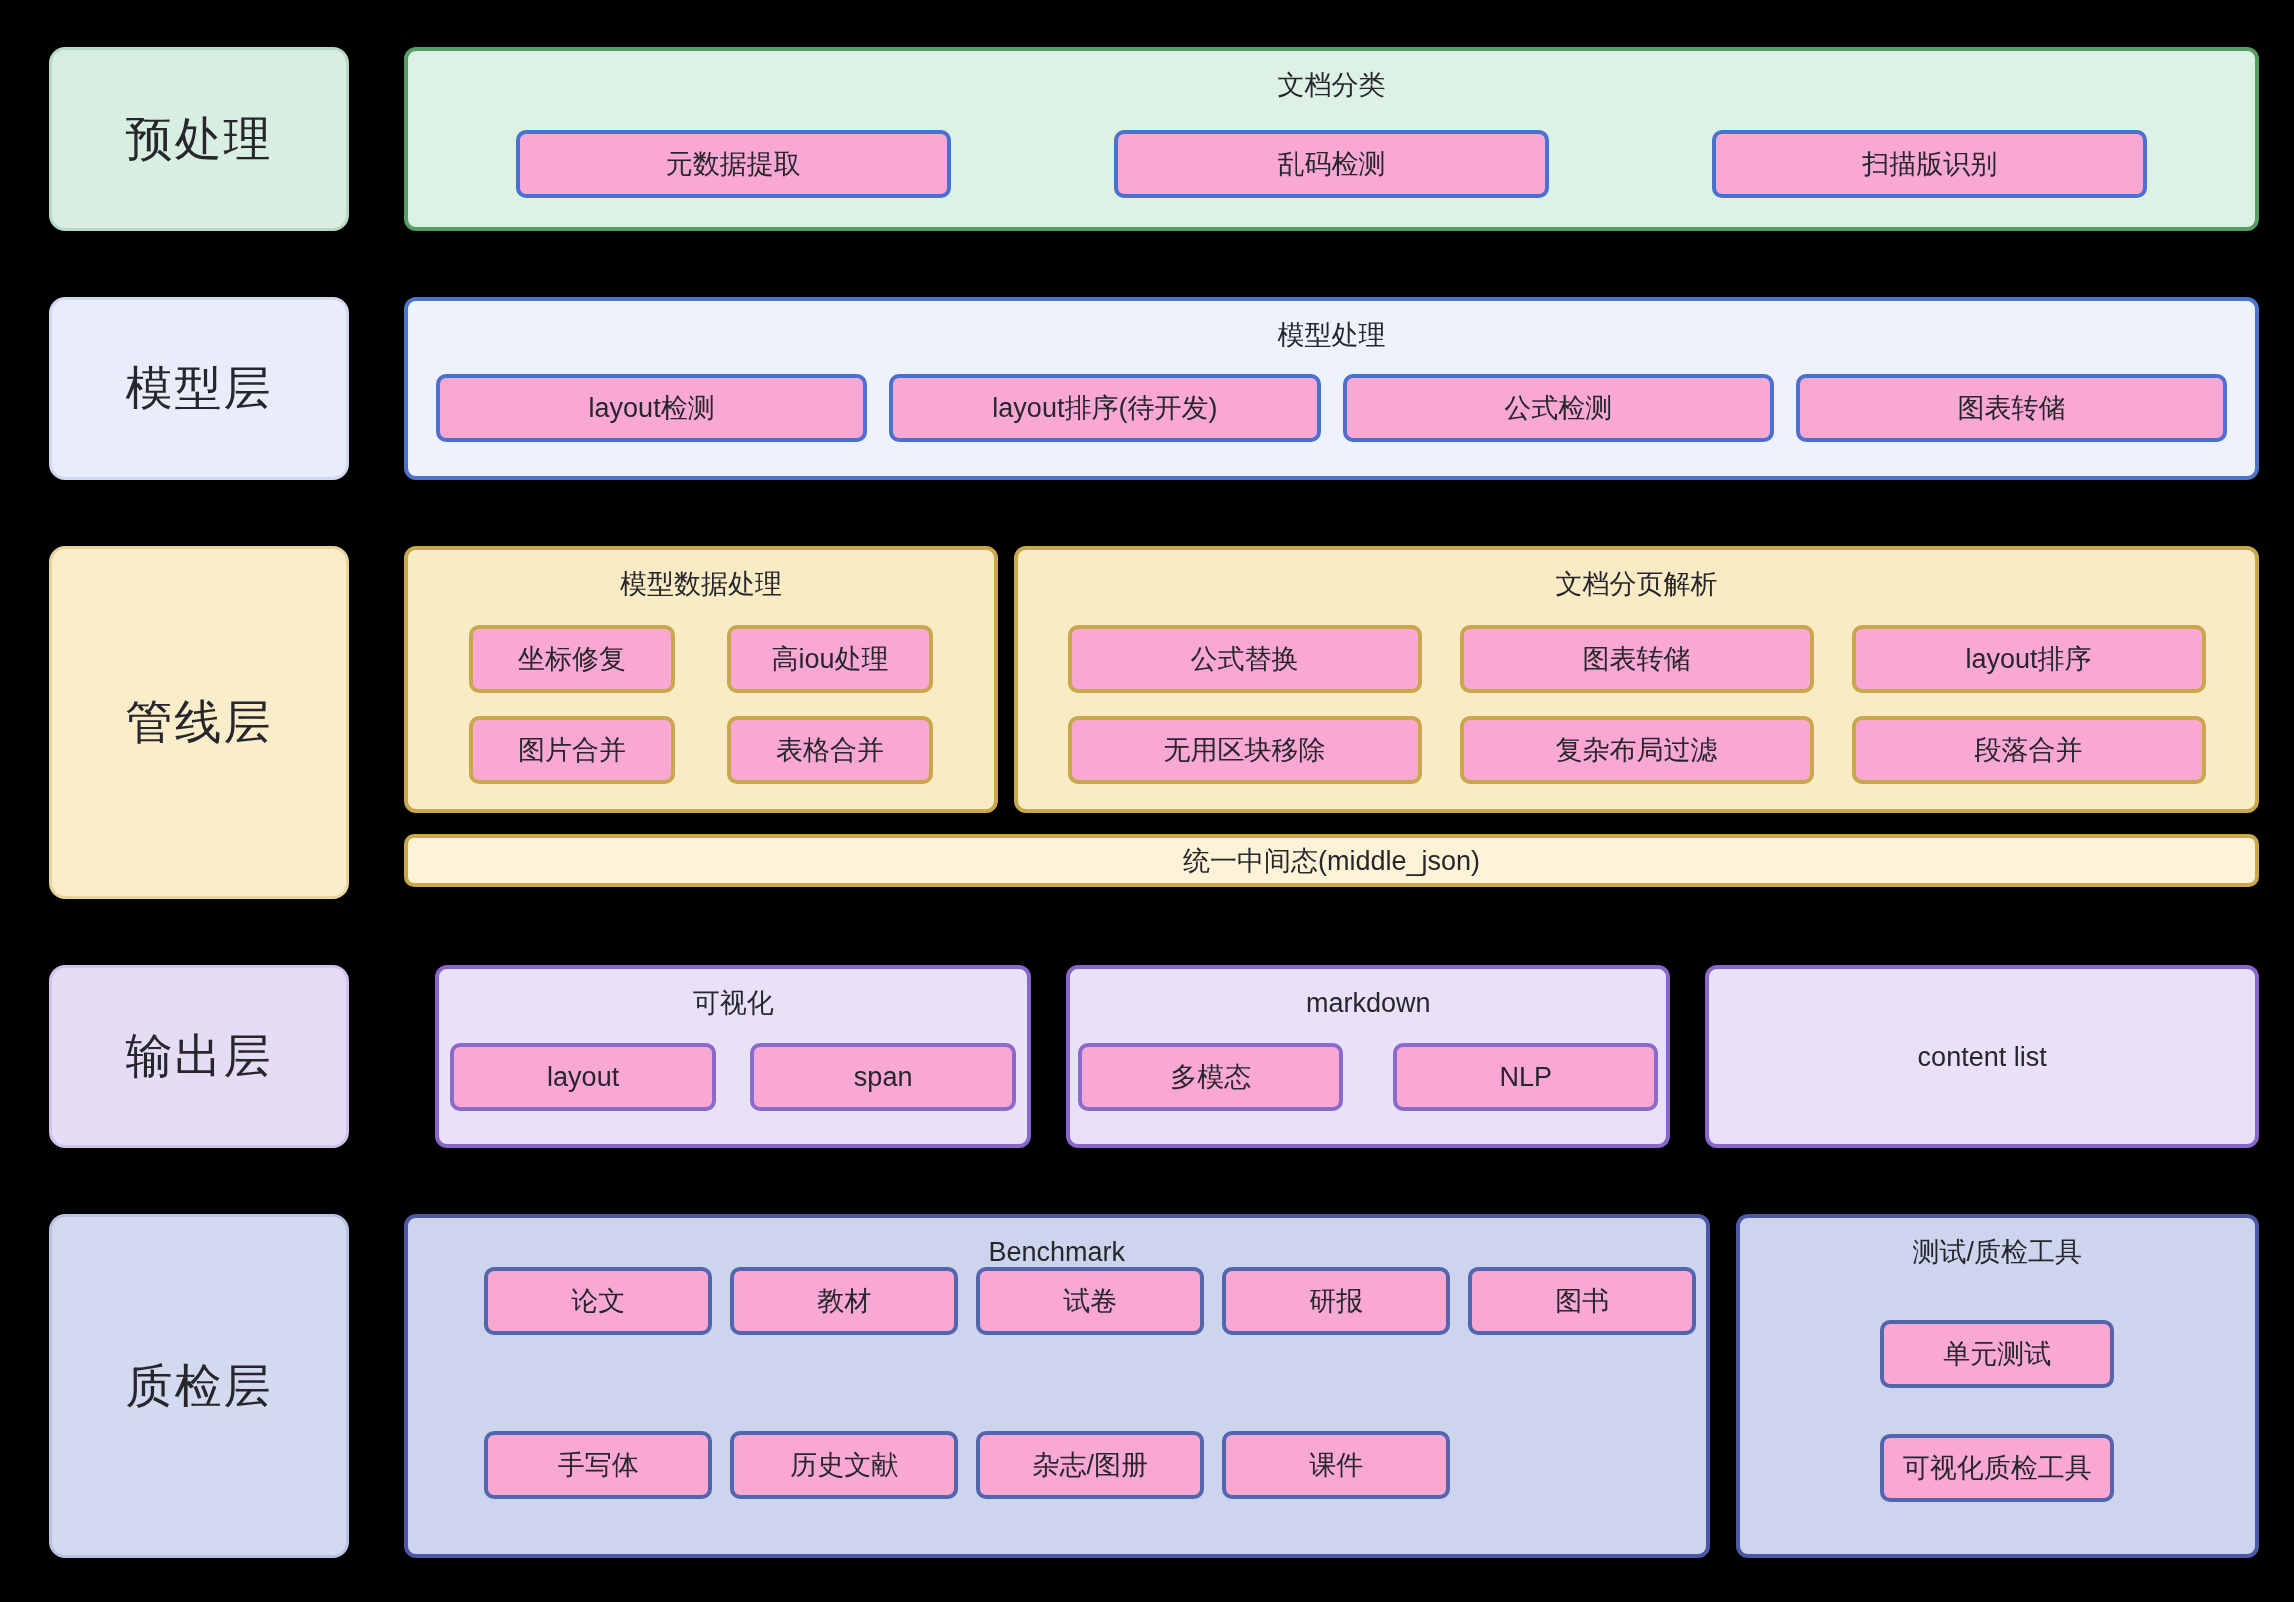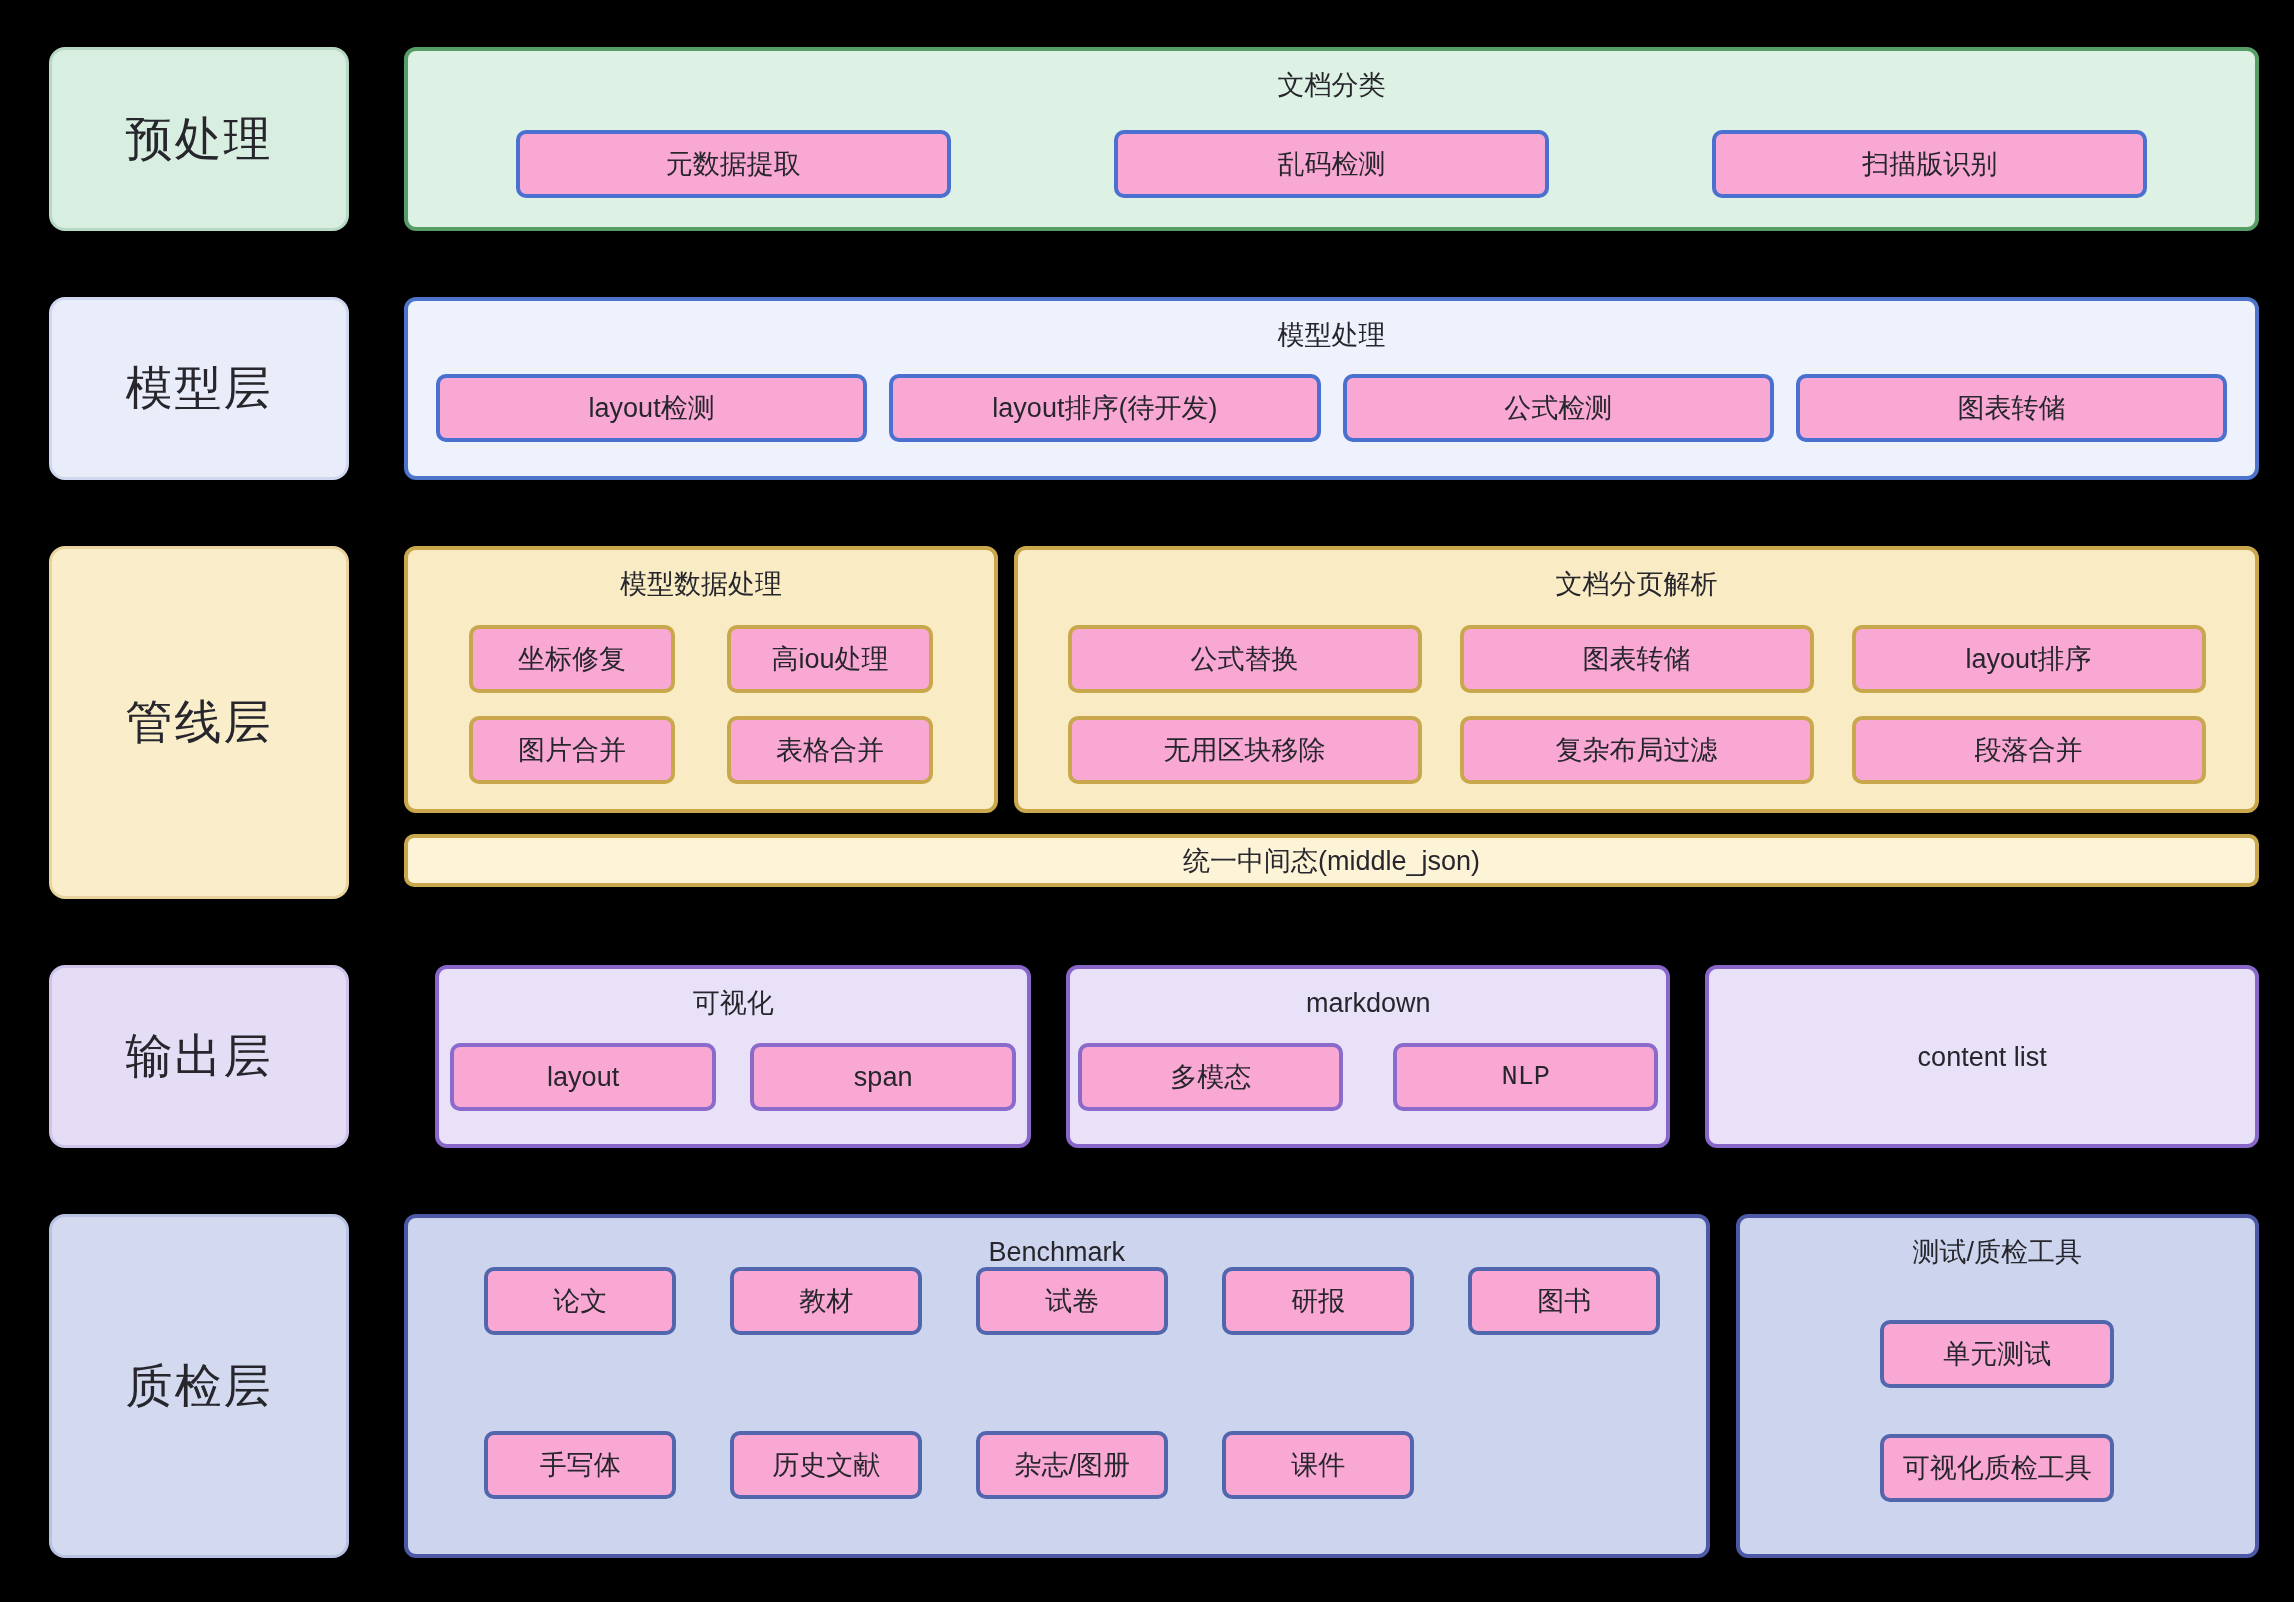--- a/index.html
+++ b/index.html
@@ -76,32 +76,32 @@
 
   
   .row4 .content{gap:35px;padding-left:31px;}
   .grp-vis{flex:608 0 0;}
   .grp-md{flex:616 0 0;}
   .grp-clist{flex:564 0 0;align-items:center;justify-content:center;}
   .grp-clist .g-title{padding:0;font-size:27px;}
   .row4 .g-body{gap:34px;padding-bottom:8px;}
   .grp-md .g-body{gap:50px;}
   .row4 .box{width:266px;}
-  .grp-md .box{width:265px;font-family:Liberation Mono, monospace;}
+  .grp-md .box{width:265px;}
 
   
   .row5 .content{gap:26px;}
   .grp-bench{flex:1304 0 0;}
   .grp-tools{flex:518 0 0;}
   .bench-grid{
     display:grid;grid-template-columns:repeat(5,212px);
     gap:40px 34px;justify-content:start;
     padding-left:51px;box-sizing:border-box;align-self:stretch;
   }
-  .row5 .box{width:192px;}
+  .row5 .box{width:228px;}
   .grp-tools .g-body{flex-direction:column;gap:46px;}
   .grp-tools .box{width:234px;}
 </style>
 </head>
 <body>
 
 <div class="canvas">
 
   <section class="row row1 c-green">
     <div class="layer-label">预处理</div>

